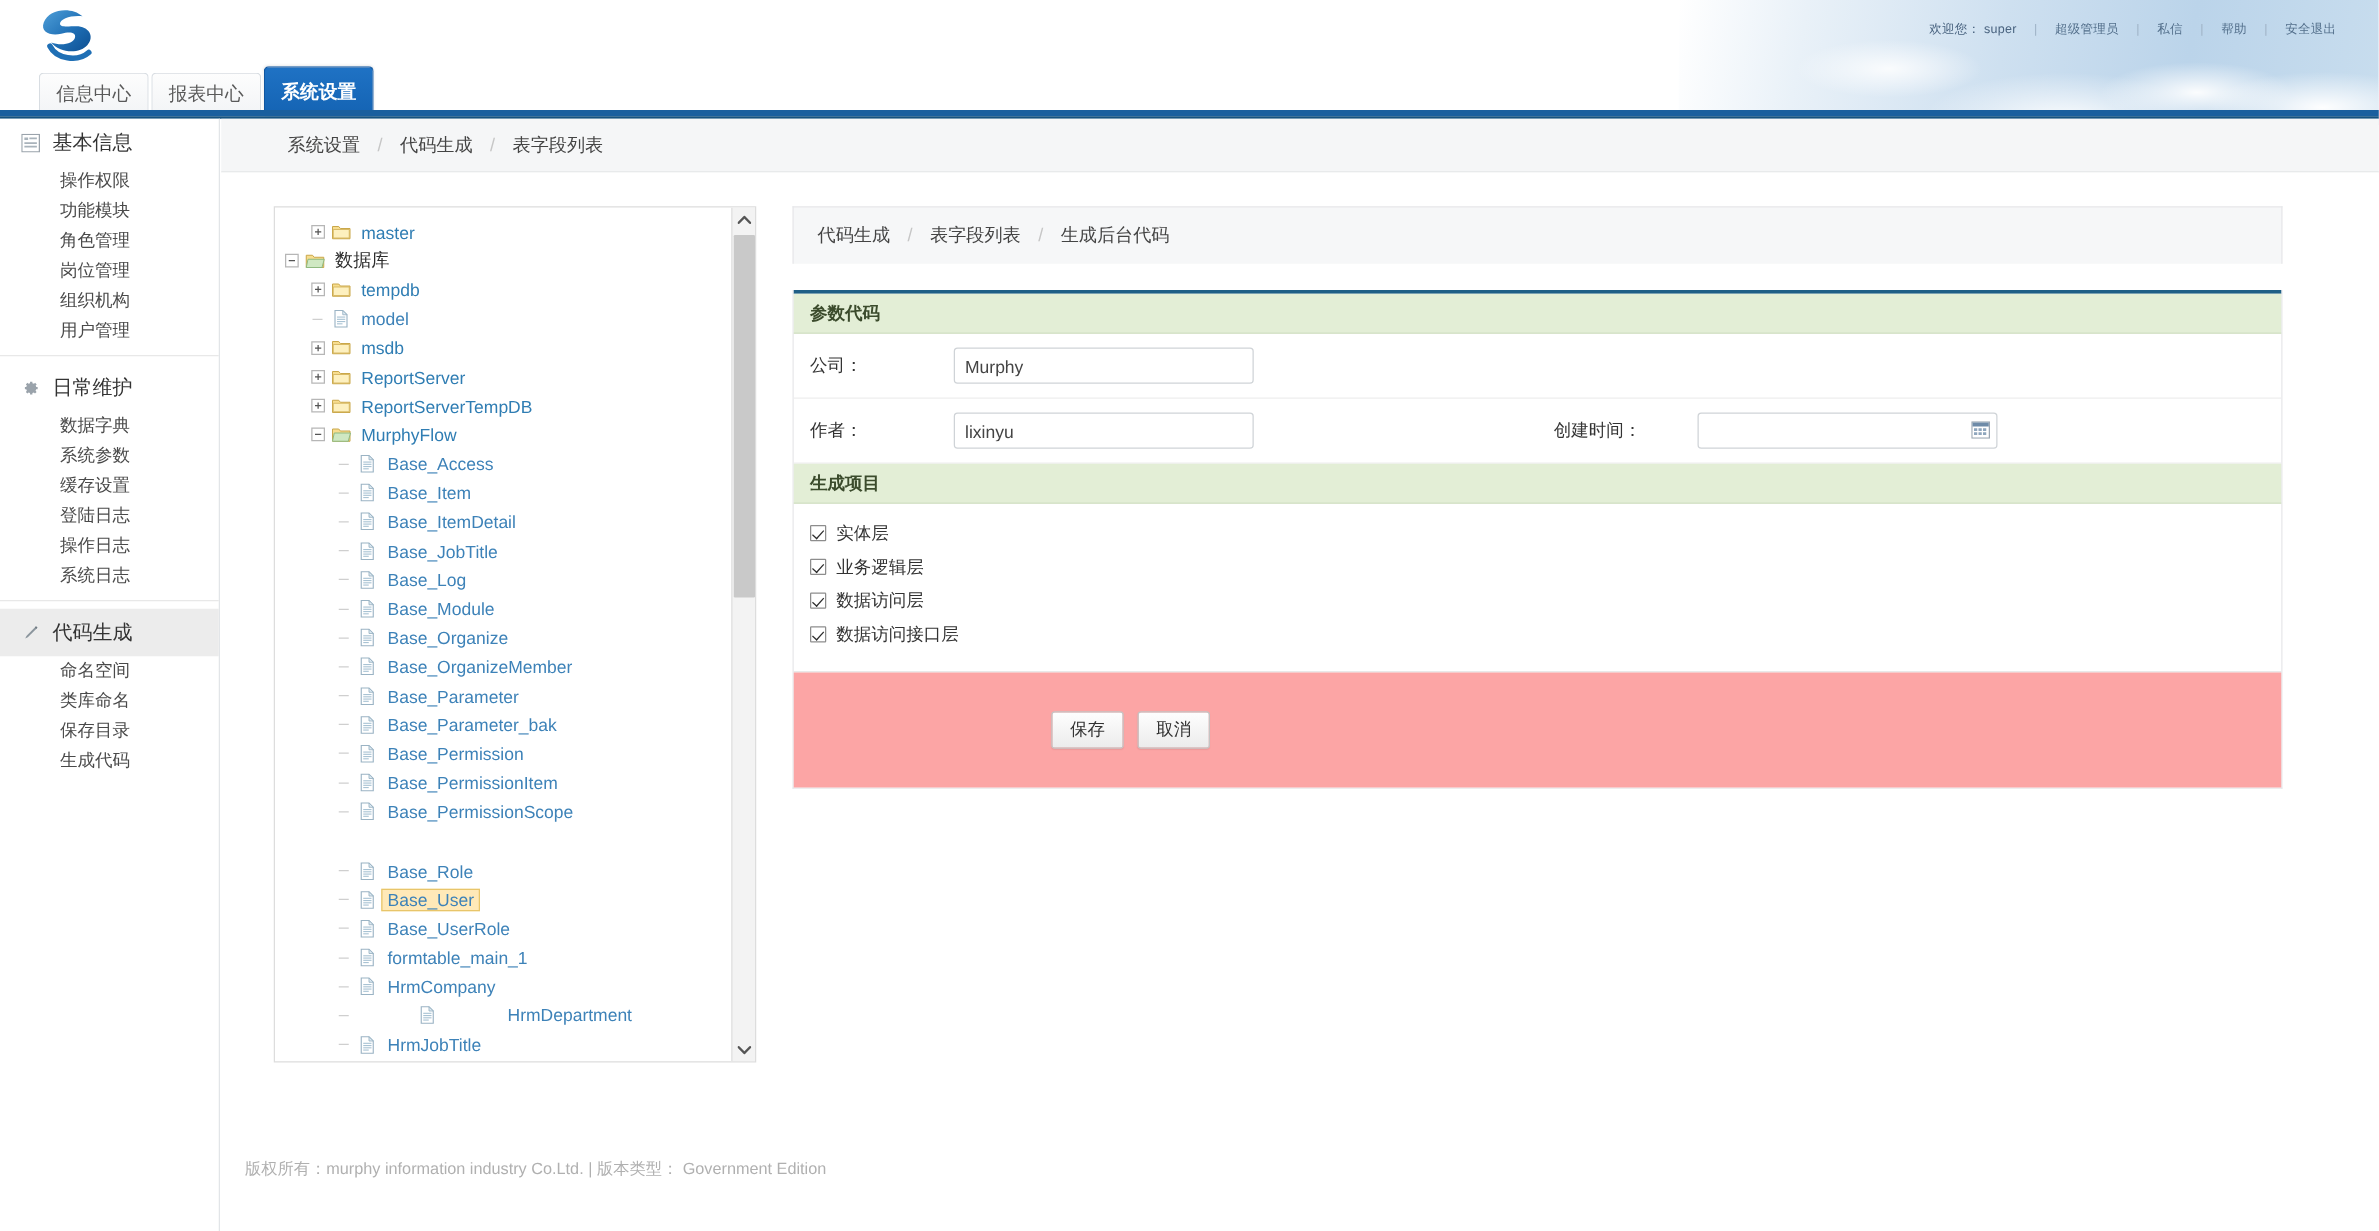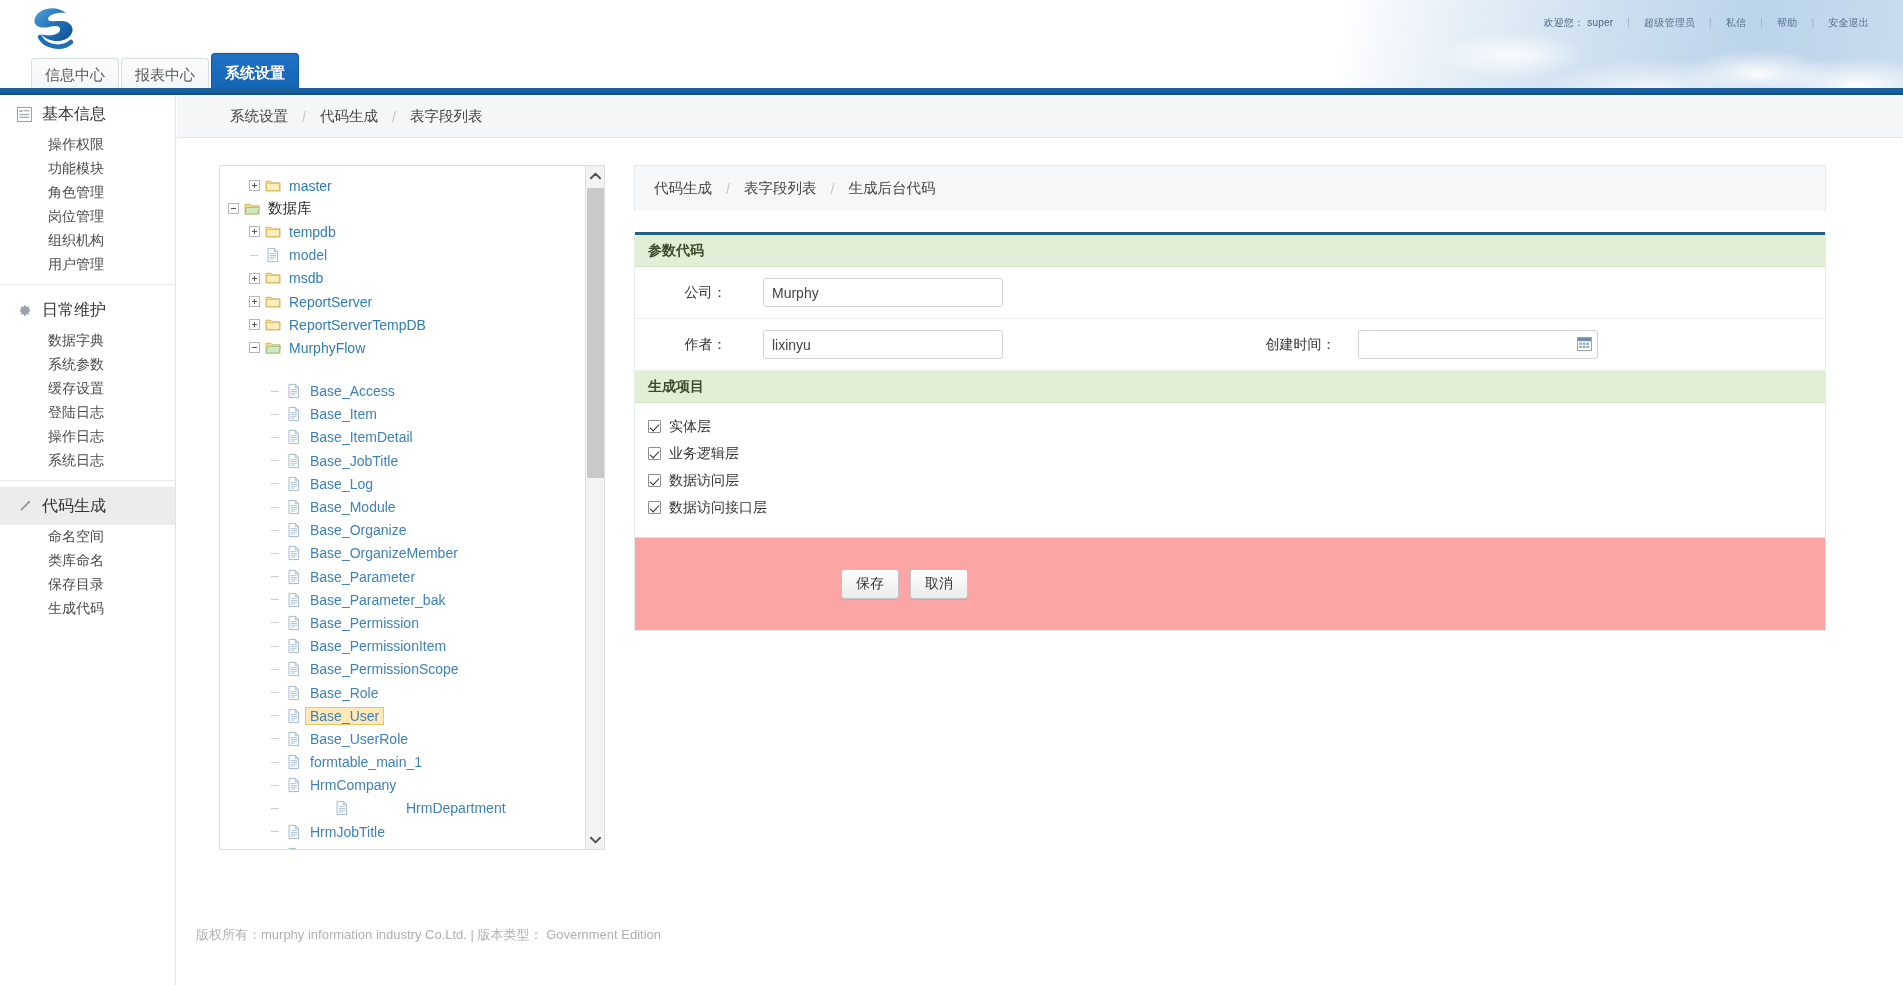--- a/index.html
+++ b/index.html
@@ -203,21 +203,21 @@
     border-bottom: 1px solid #d2dfc3;
   }
   .frow {
     display: flex; height: 52px; align-items: center;
     border-bottom: 1px solid #eeeeee;
   }
   .frow:last-child { border-bottom: none; }
   .fcell { display: flex; align-items: center; width: 50%; }
   .flabel {
     width: 128px; padding-left: 13px; flex: 0 0 auto;
-    font-size: 14px; color: #333; text-align: center;
+    font-size: 14px; color: #333;
   }
   .finput {
     width: 240px; height: 29px;
     border: 1px solid #cfd3d7; border-radius: 3px;
     background: #fff; font-size: 14px; color: #444;
     padding: 0 8px; outline: none;
     font-family: "Liberation Sans", sans-serif;
   }
   .date-wrap { position: relative; width: 240px; }
   .date-wrap .finput { width: 240px; padding-right: 26px; }
@@ -442,21 +442,21 @@
             <span class="lbl-wrap"><span class="lbl">ReportServerTempDB</span></span>
           </div>
           <div class="tn folderlbl" style="padding-left: 29px;">
             <span class="toggle"></span>
             <span class="ic"><svg width="16" height="16" viewBox="0 0 16 16">
                 <path d="M1 3.2h5l1.3 1.6H15v8.2H1z" fill="#f7dd8f" stroke="#c9a74a" stroke-width=".8"></path>
                 <path d="M2.4 6.4h13L13.6 13H1z" fill="#cfe8c2" stroke="#8fb97f" stroke-width=".8"></path>
               </svg></span>
             <span class="lbl-wrap"><span class="lbl">MurphyFlow</span></span>
           </div>
-          <div class="tn" style="padding-left: 50px; margin-top: 20px;">
+          <div class="tn" style="padding-left: 50px;">
             <span class="dash"></span>
             <span class="ic"><svg width="16" height="16" viewBox="0 0 16 16">
                 <path d="M3 1.4h6.2l3.4 3.4v9.8H3z" fill="#ffffff" stroke="#9ab3c4" stroke-width=".9"></path>
                 <path d="M9.2 1.4 12.6 4.8H9.2z" fill="#dce9f2" stroke="#9ab3c4" stroke-width=".7"></path>
                 <g fill="#a9c3d4">
                   <rect x="4.6" y="6.2" width="6.6" height=".9"></rect>
                   <rect x="4.6" y="8" width="6.6" height=".9"></rect>
                   <rect x="4.6" y="9.8" width="6.6" height=".9"></rect>
                   <rect x="4.6" y="11.6" width="4.4" height=".9"></rect>
                 </g>
@@ -624,21 +624,21 @@
                 <path d="M9.2 1.4 12.6 4.8H9.2z" fill="#dce9f2" stroke="#9ab3c4" stroke-width=".7"></path>
                 <g fill="#a9c3d4">
                   <rect x="4.6" y="6.2" width="6.6" height=".9"></rect>
                   <rect x="4.6" y="8" width="6.6" height=".9"></rect>
                   <rect x="4.6" y="9.8" width="6.6" height=".9"></rect>
                   <rect x="4.6" y="11.6" width="4.4" height=".9"></rect>
                 </g>
               </svg></span>
             <span class="lbl-wrap"><span class="lbl">Base_PermissionScope</span></span>
           </div>
-          <div class="tn" style="padding-left: 50px;">
+          <div class="tn" style="padding-left: 50px; margin-top: 24px;">
             <span class="dash"></span>
             <span class="ic"><svg width="16" height="16" viewBox="0 0 16 16">
                 <path d="M3 1.4h6.2l3.4 3.4v9.8H3z" fill="#ffffff" stroke="#9ab3c4" stroke-width=".9"></path>
                 <path d="M9.2 1.4 12.6 4.8H9.2z" fill="#dce9f2" stroke="#9ab3c4" stroke-width=".7"></path>
                 <g fill="#a9c3d4">
                   <rect x="4.6" y="6.2" width="6.6" height=".9"></rect>
                   <rect x="4.6" y="8" width="6.6" height=".9"></rect>
                   <rect x="4.6" y="9.8" width="6.6" height=".9"></rect>
                   <rect x="4.6" y="11.6" width="4.4" height=".9"></rect>
                 </g>

